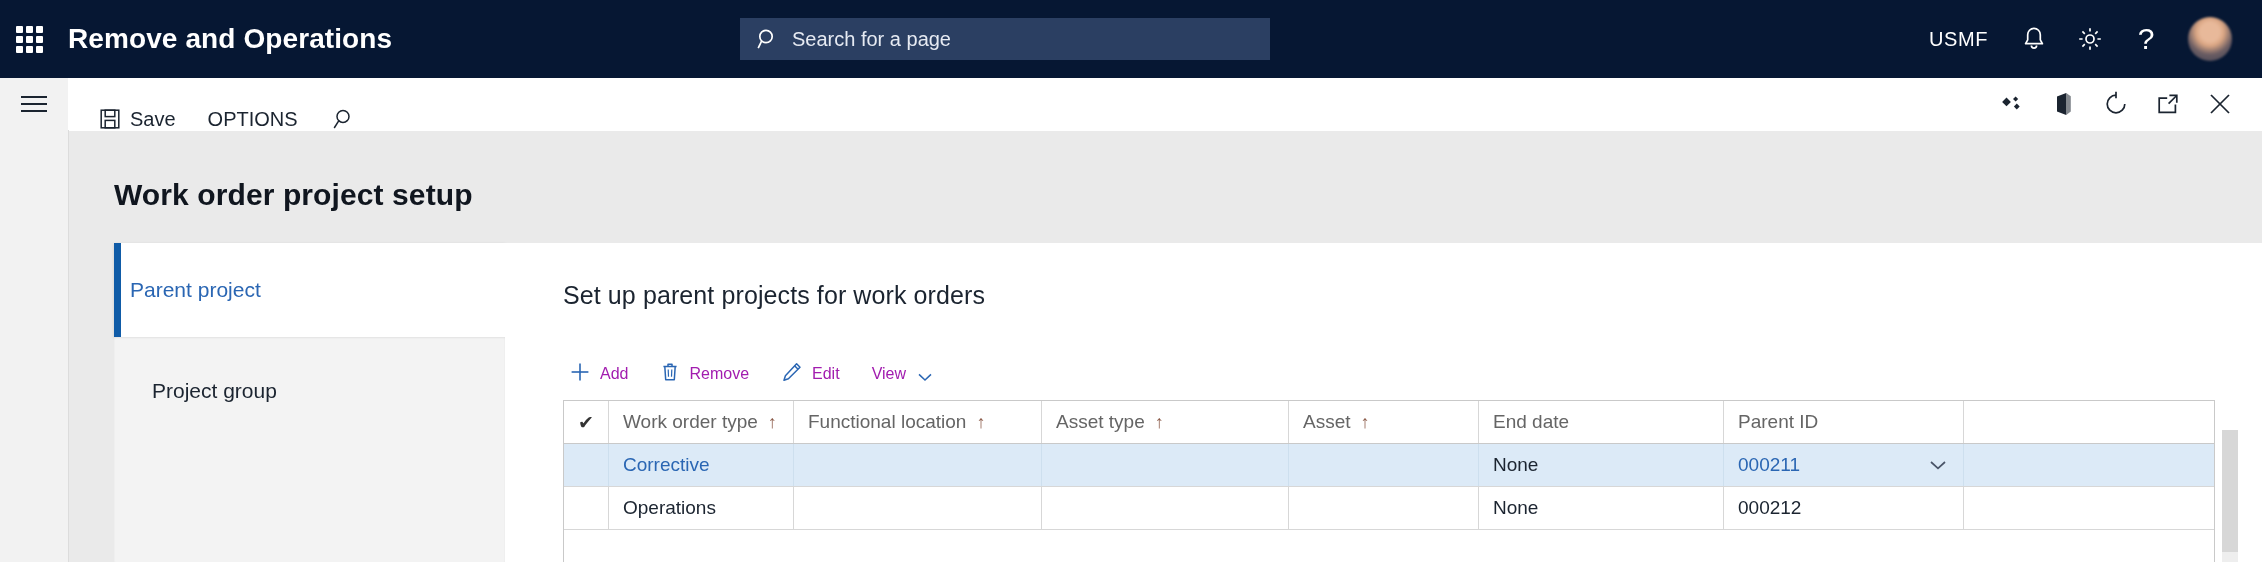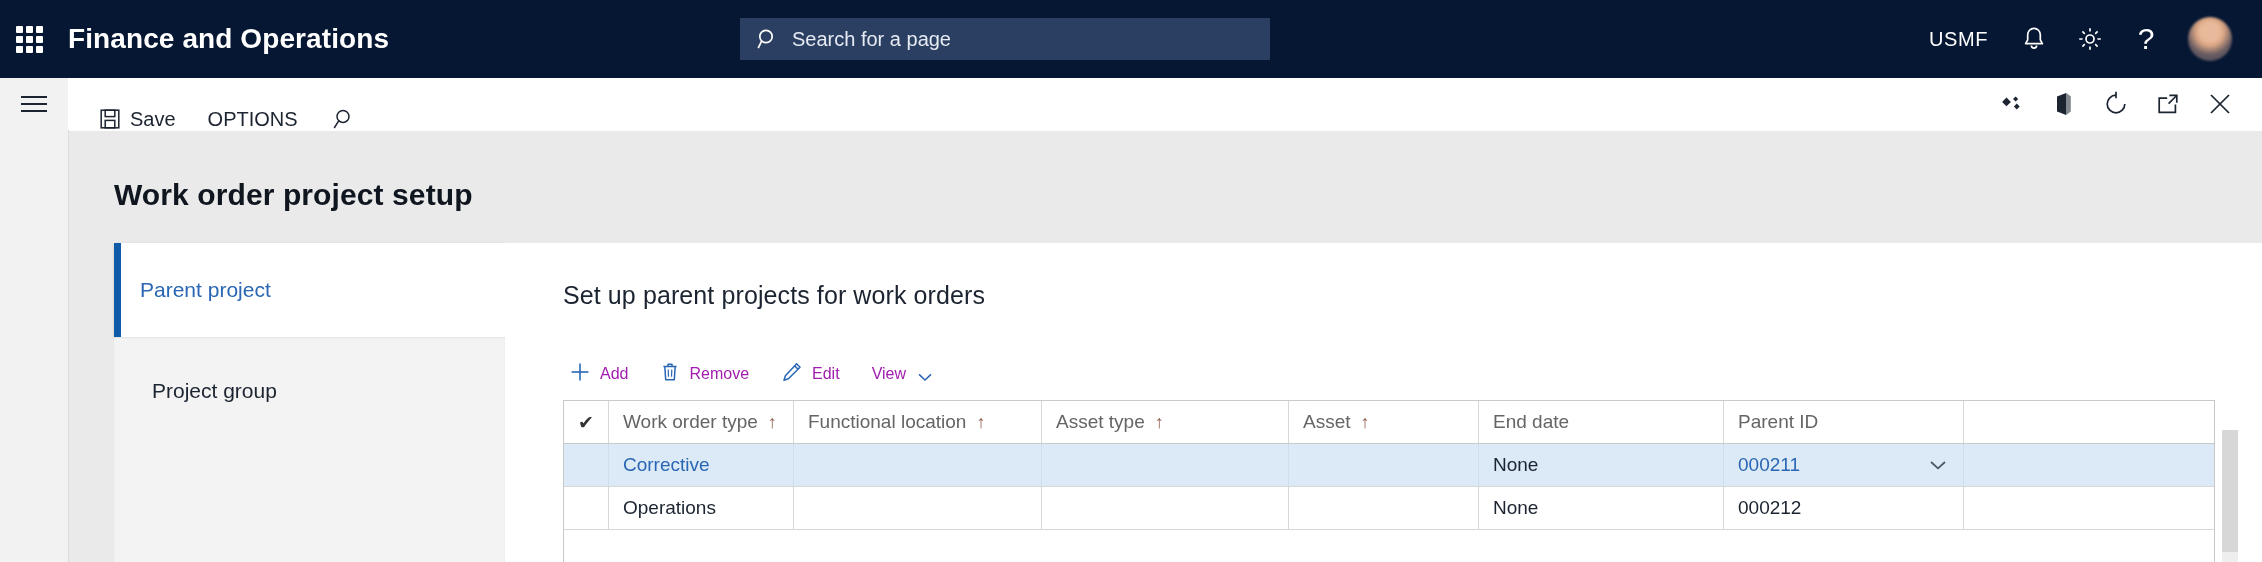--- a/index.html
+++ b/index.html
@@ -103,21 +103,21 @@
   .tabpanel { position: absolute; left: 45px; top: 112px; width: 391px; height: 319px; }
   .tab {
     position: relative; background: #ffffff; height: 94px;
     display: flex; align-items: center; cursor: pointer;
     box-shadow: 0 1px 3px rgba(0,0,0,.13);
   }
   .tab.active::before {
     content: ""; position: absolute; left: 0; top: 0; width: 7px; height: 100%;
     background: #0f5ba7;
   }
-  .tab .tlabel { margin-left: 26px; font-size: 21px; color: #2a66b3; }
+  .tab .tlabel { margin-left: 16px; font-size: 21px; color: #2a66b3; }
   .tabsection {
     position: relative; background: #f3f3f3; height: 225px;
     box-shadow: inset 0 1px 2px rgba(0,0,0,.07);
   }
   .tabsection .tlabel {
     position: absolute; left: 38px; top: 42px; font-size: 21px; color: #1b2430;
   }
 
   
   .content { position: absolute; left: 436px; top: 112px; width: 1757px; height: 319px; background: #ffffff; }
@@ -176,21 +176,21 @@
       <i></i>
         <i></i>
         <i></i>
         <i></i>
         <i></i>
         <i></i>
         <i></i>
         <i></i>
         <i></i>
     </div>
-    <div class="app-title">Finance and Operations</div>
+    <div class="app-title">Remove and Operations</div>
   </div>
 
   <div class="searchwrap">
     <span class="mag">
       <svg width="24" height="24" viewBox="0 0 24 24">
           <circle cx="10" cy="9.5" r="6.2" fill="none" stroke="#ffffff" stroke-width="1.7"></circle>
           <line x1="5.6" y1="14.2" x2="2.2" y2="21.2" stroke="#ffffff" stroke-width="1.7"></line>
         </svg>
     </span>
     <span class="ph">Search for a page</span>

